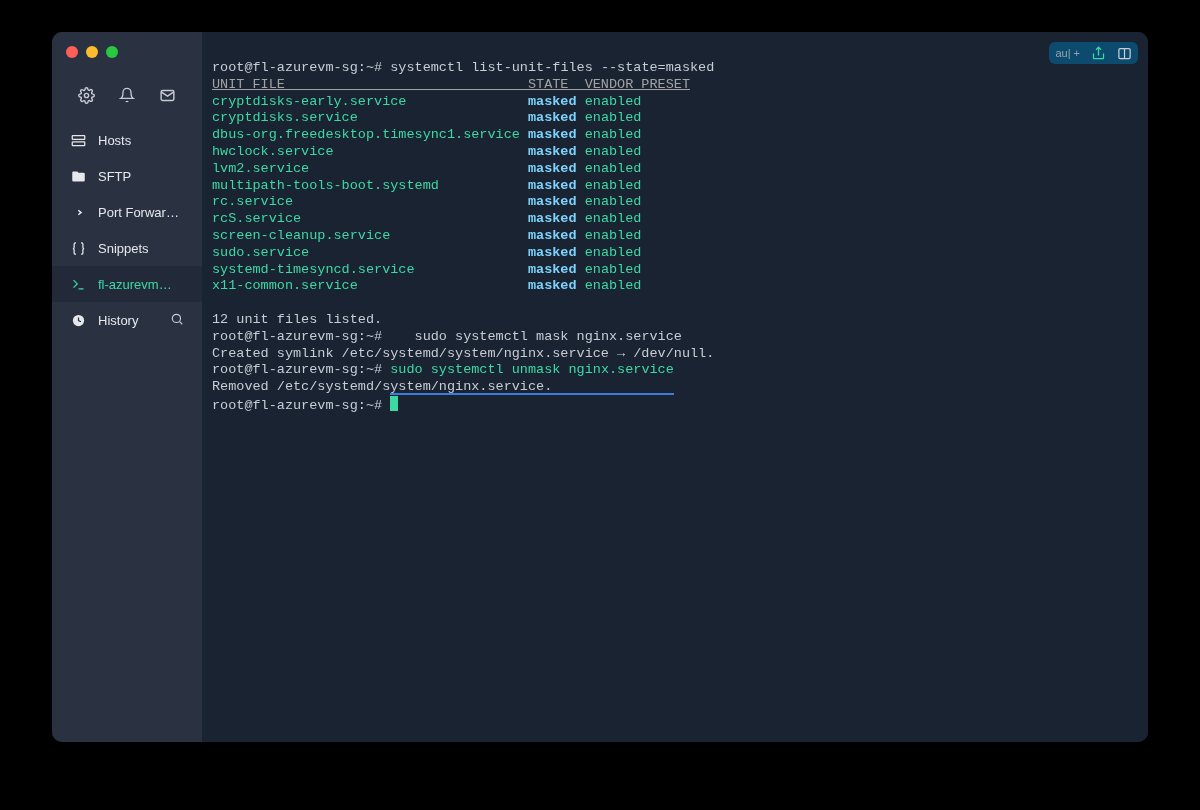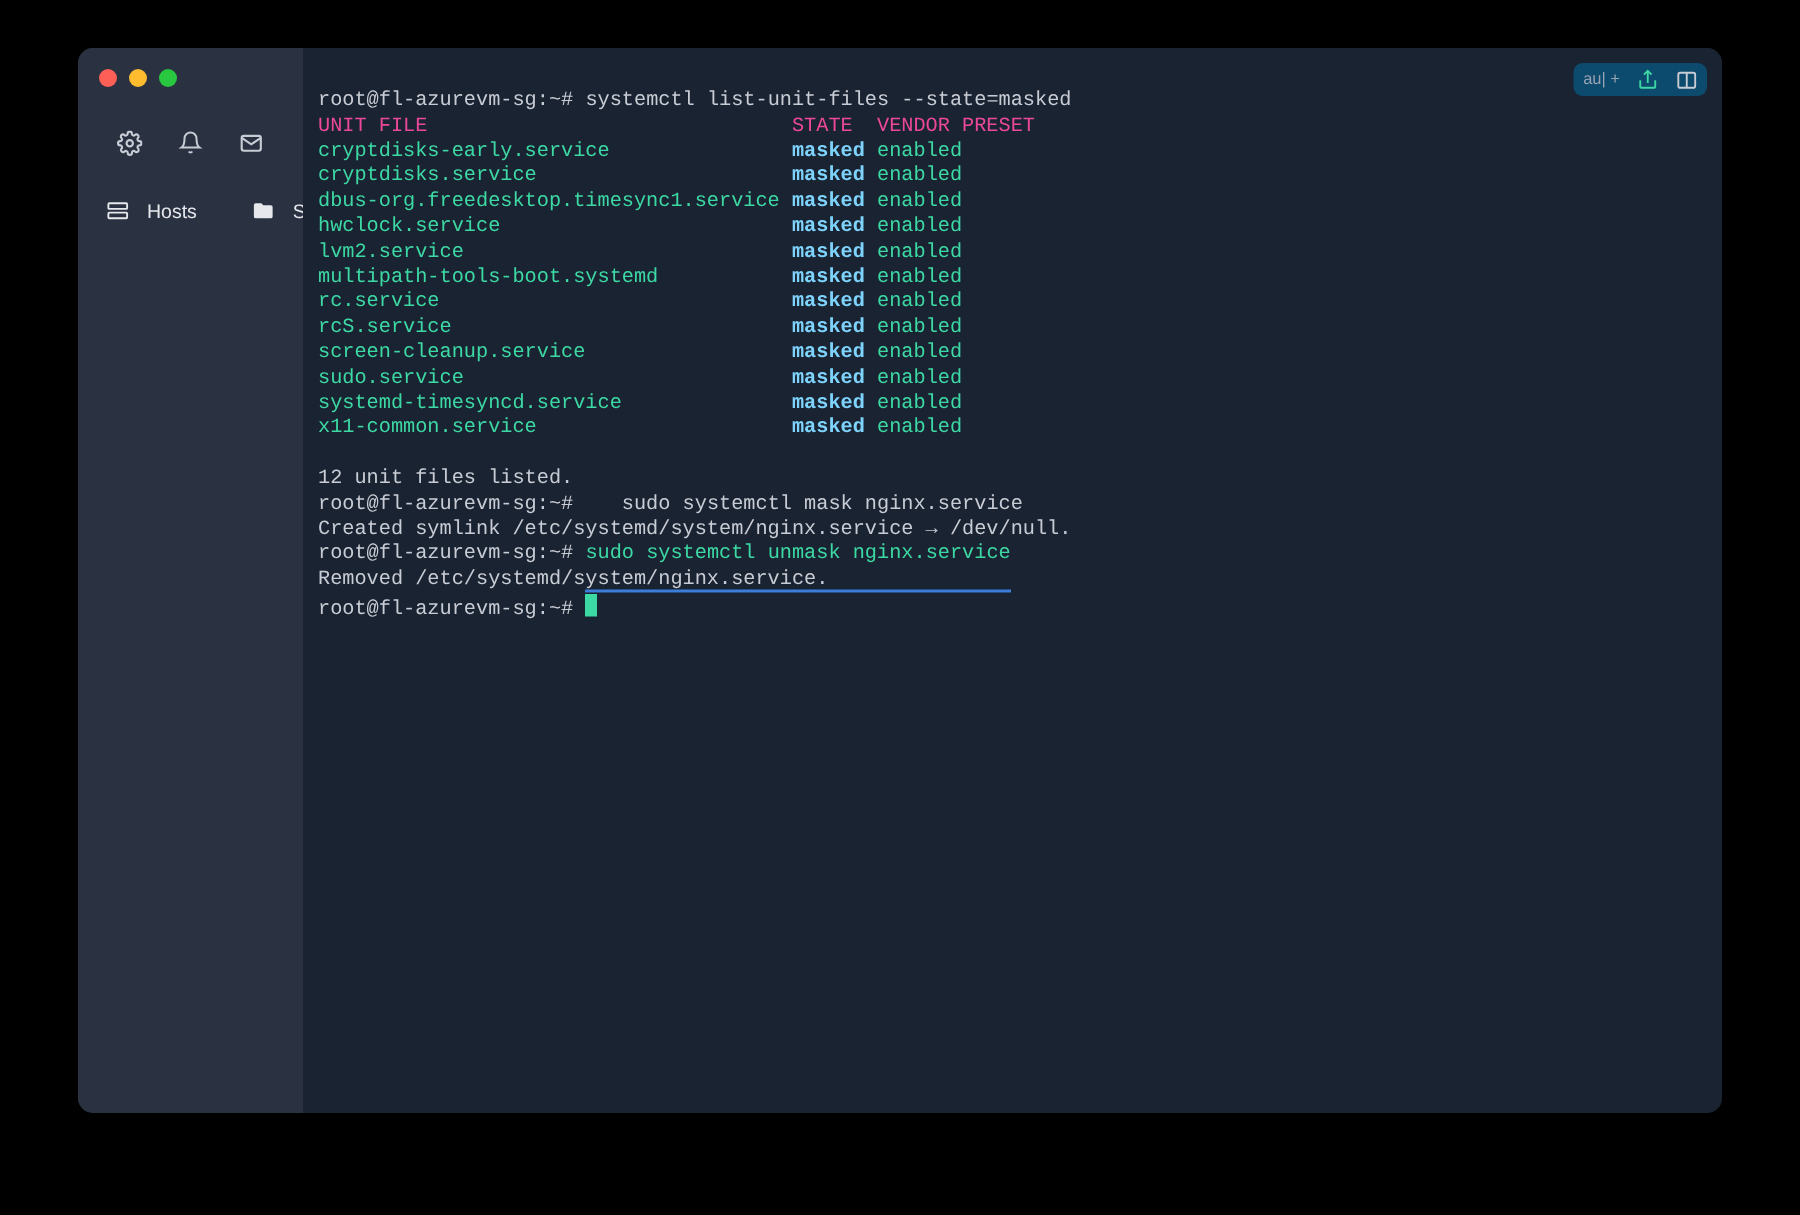--- a/index.html
+++ b/index.html
@@ -30,21 +30,21 @@
   .tl.red { background: #ff5f57; }
   .tl.yellow { background: #febc2e; }
   .tl.green { background: #28c840; }
   .toprow {
     display: flex;
     justify-content: space-around;
     padding: 10px 14px 18px 14px;
     color: #c8ccd4;
   }
   .topicon { width: 18px; height: 18px; display: flex; align-items: center; justify-content: center; }
-  .nav { display: flex; flex-direction: row; }
+  .nav { display: flex; flex-direction: column; }
   .nav-item {
     display: flex;
     align-items: center;
     gap: 12px;
     padding: 10px 18px;
     color: #e6e8ec;
     font-size: 13px;
     cursor: pointer;
   }
   .nav-item .nicon { width: 16px; height: 16px; display: flex; align-items: center; justify-content: center; flex-shrink: 0; color: #e6e8ec; }
@@ -78,21 +78,21 @@
     font-family: "SFMono-Regular", Menlo, Consolas, "Liberation Mono", monospace;
     font-size: 13.5px;
     line-height: 16.8px;
     color: #c8ccd4;
     white-space: pre;
   }
   .p { color: #c8ccd4; }
   .g { color: #3dd9a4; }
   .r { color: #7dd3fc; font-weight: 600; }
   .ge { color: #3dd9a4; font-weight: 500; }
-  .hdr { color: #ec4899; }
+  .hdr { color: #a3a3a3; text-decoration: underline; }
   .hlcmd { color: #3dd9a4; border-bottom: 2px solid #3b7dd8; padding-bottom: 16px; }
   .cursor { display: inline-block; width: 8px; height: 15px; background: #3dd9a4; vertical-align: -2px; }
 </style>
 </head>
 <body>
 
 <div class="window">
 
   <div class="sidebar">
     <div class="traffic">
@@ -160,20 +160,35 @@
         <span class="label">Snippets</span>
       </div>
       <div class="nav-item active">
         <span class="nicon">
           <svg width="15" height="15" viewBox="0 0 24 24" fill="none" stroke="currentColor" stroke-width="2">
               <polyline points="4 17 10 11 4 5"></polyline>
               <line x1="12" y1="19" x2="20" y2="19"></line>
             </svg>
         </span>
         <span class="label">fl-azurevm…</span>
+      </div>
+      <div class="nav-item">
+        <span class="nicon">
+          <svg width="15" height="15" viewBox="0 0 24 24" fill="currentColor">
+              <circle cx="12" cy="12" r="9"></circle>
+              <polyline points="12 7 12 12 16 14" fill="none" stroke="#2a3141" stroke-width="2"></polyline>
+            </svg>
+        </span>
+        <span class="label">History</span>
+        <span class="tail">
+          <svg width="14" height="14" viewBox="0 0 24 24" fill="none" stroke="#c8ccd4" stroke-width="2">
+              <circle cx="11" cy="11" r="7"></circle>
+              <line x1="21" y1="21" x2="16.65" y2="16.65"></line>
+            </svg>
+        </span>
       </div>
     </div>
   </div>
 
   <div class="terminal">
     <div class="toolbar">
       <span>au| +</span>
       <span class="ticon">
         <svg width="15" height="15" viewBox="0 0 24 24" fill="none" stroke="#3dd9a4" stroke-width="2">
             <path d="M4 12v7a1 1 0 0 0 1 1h14a1 1 0 0 0 1-1v-7"></path>

